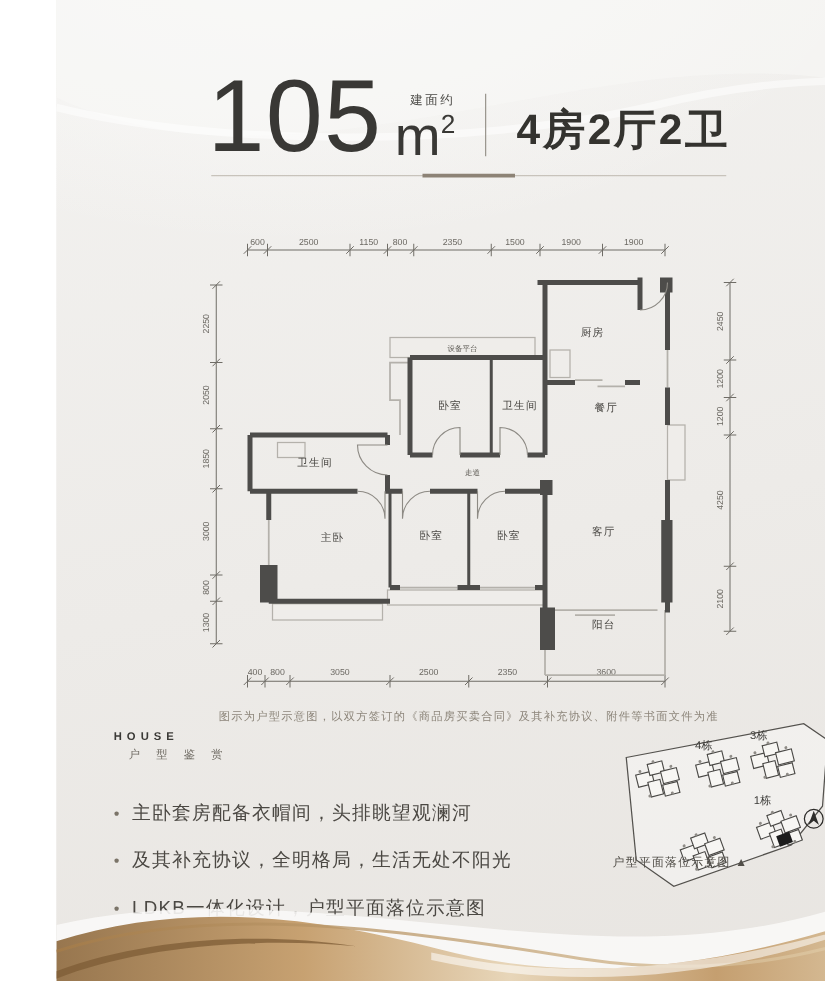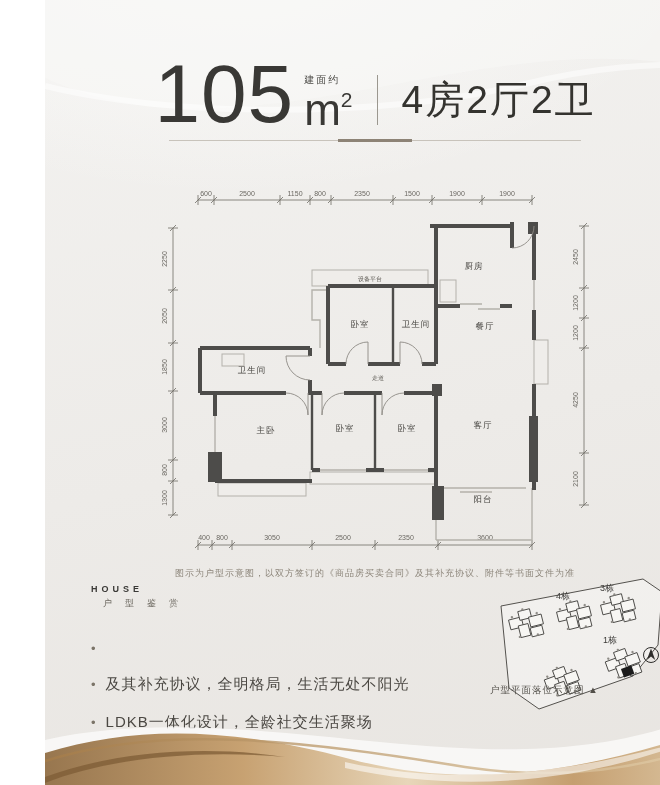--- a/index.html
+++ b/index.html
@@ -10,26 +10,26 @@
       radial-gradient(120% 55% at 28% -8%, #fbfbfa 0%, rgba(251,251,250,0) 60%),
       linear-gradient(168deg,#f3f2f0 0%,#edebe8 55%,#e8e5e1 100%);
     margin-left: 45px;
   }
   svg{display:block;}
 
   
   .header{position:absolute;top:56px;left:0;width:660px;text-align:center;}
   .hdr-row{display:flex;justify-content:center;align-items:flex-end;}
   .area-value{font-size:82px;line-height:0.92;font-weight:500;color:#393835;letter-spacing:1px;}
-  .unit-group{position:relative;margin-left:10px;padding-bottom:2px;text-align:left;}
+  .unit-group{position:relative;margin-left:10px;padding-bottom:2px;text-align:right;}
   .area-label{display:block;font-size:10px;color:#4a4945;letter-spacing:2px;margin-bottom:1px;}
   .area-unit{font-size:44px;color:#393835;font-weight:500;line-height:0.9;}
   .area-sup{font-size:21px;color:#393835;vertical-align:18px;font-weight:500;}
   .hdr-divider{width:1px;height:50px;background:#9b978f;margin:0 24px 6px 24px;align-self:flex-end;}
-  .rooms-summary{font-size:39px;color:#34332f;font-weight:400;letter-spacing:2px;padding-bottom:4px;}
+  .rooms-summary{font-size:34px;color:#34332f;font-weight:700;letter-spacing:2px;padding-bottom:4px;}
   .hdr-rule{position:relative;width:412px;height:1px;background:#c8c3bb;margin:9px auto 0 auto;}
   .hdr-rule-center{position:absolute;left:50%;top:-1px;transform:translateX(-50%);width:74px;height:3px;background:#8d8376;}
   .unit-title{margin-top:9px;font-size:16px;color:#45443f;letter-spacing:3px;}
 
   
   #floorplan{position:absolute;left:115px;top:188px;}
   .dimline line{stroke:#6f6c66;stroke-width:0.8;}
   text.dim{font-size:7px;fill:#6b6862;text-anchor:middle;}
   text.room{font-size:8.5px;fill:#474541;text-anchor:middle;letter-spacing:1px;}
   text.room-sm{font-size:6px;fill:#5a5751;text-anchor:middle;}
@@ -256,28 +256,29 @@
   <div class="disclaimer">图示为户型示意图，以双方签订的《商品房买卖合同》及其补充协议、附件等书面文件为准</div>
 
   <div class="logo">
     <div class="logo-house">HOUSE</div>
     <div class="logo-cn">户型鉴赏</div>
   </div>
 
   <ul class="features">
     <li>
       <span class="dot">•</span>
+      <span>主卧套房配备衣帽间，头排眺望观澜河</span>
     </li>
     <li>
       <span class="dot">•</span>
       <span>及其补充协议，全明格局，生活无处不阳光</span>
     </li>
     <li>
       <span class="dot">•</span>
-      <span>LDKB一体化设计，全龄社交生活聚场</span>
+      <span>LDKB一体化设计，户型平面落位示意图</span>
     </li>
   </ul>
 
   <svg id="siteplan" width="205" height="145" viewBox="0 0 205 145">
     <defs>
       <g id="bldg">
         <rect class="bldg-part" x="-16" y="-8" width="13" height="10"></rect>
         <rect class="bldg-part" x="-5" y="-14" width="12" height="9"></rect>
         <rect class="bldg-part" x="4" y="-6" width="13" height="10"></rect>
         <rect class="bldg-part" x="-8" y="0" width="10" height="12"></rect>

